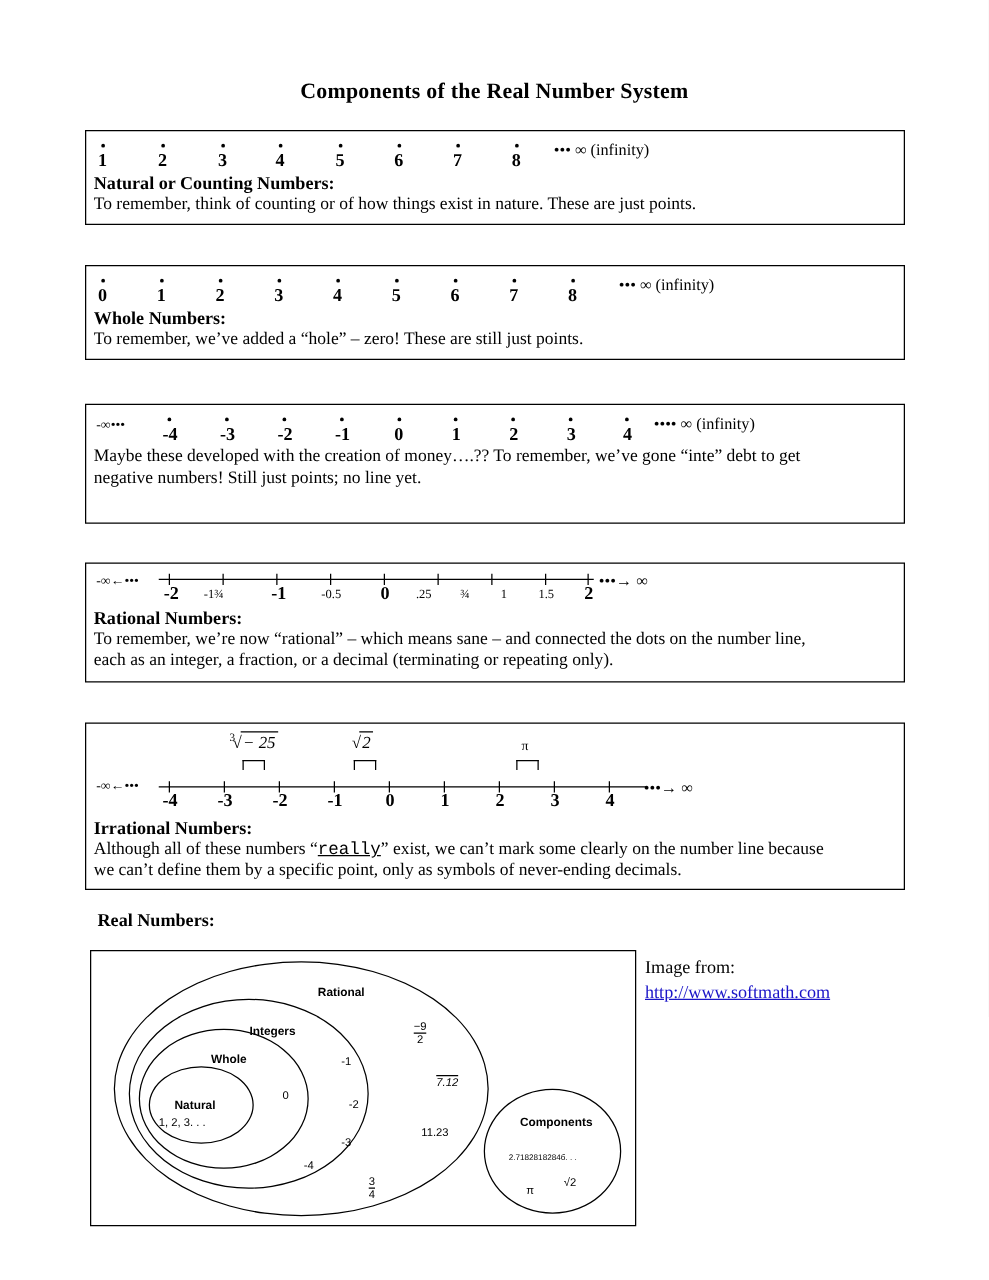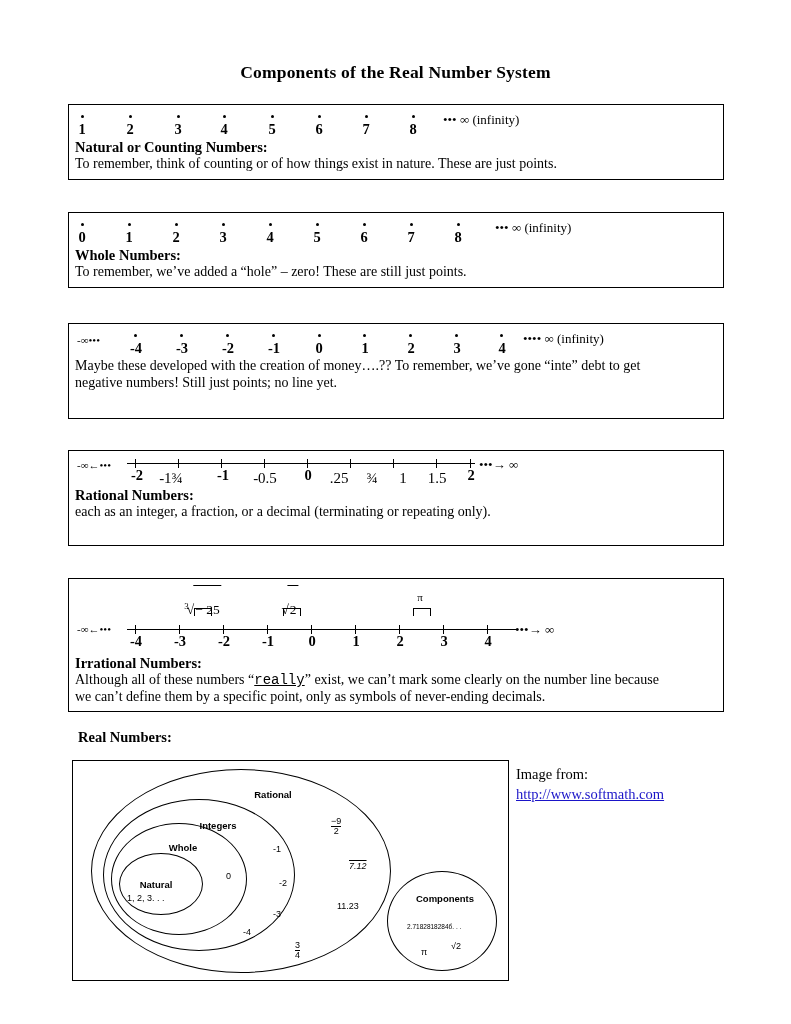--- a/index.html
+++ b/index.html
@@ -62,21 +62,21 @@
   }
   .num {
     position: absolute;
     top: 12px;
     font-weight: bold;
     font-size: 14.5px;
     transform: translateX(-50%);
   }
   .num.small {
     font-weight: normal;
-    font-size: 15px;
+    font-size: 10px;
     top: 15px;
   }
   .inf-right {
     position: absolute;
     font-size: 13px;
     top: 3px;
   }
   .inf-left {
     position: absolute;
     font-size: 11px;
@@ -109,23 +109,24 @@
     transform: translateX(-50%);
     text-align: center;
     white-space: nowrap;
   }
   .rad {
     display: inline-block;
     position: relative;
   }
   .rad .bar {
     border-top: 1px solid #000;
-    padding: 16px 2px;
+    padding: 0 2px;
     display: inline-block;
     margin-left: -1px;
+    font-style: italic;
   }
   .rad .idx {
     font-size: 9px;
     position: relative;
     top: -5px;
     left: 2px;
   }
   .realnum-label {
     position: absolute;
     left: 78px;
@@ -297,20 +298,21 @@
         <span class="num" style="left:148px;">-1</span>
         <span class="num small" style="left:190px;">-0.5</span>
         <span class="num" style="left:233px;">0</span>
         <span class="num small" style="left:264px;">.25</span>
         <span class="num small" style="left:297px;">¾</span>
         <span class="num small" style="left:328px;">1</span>
         <span class="num small" style="left:362px;">1.5</span>
         <span class="num" style="left:396px;">2</span>
       </div>
       <div class="sec-heading">Rational Numbers:</div>
+      <div class="sec-text">To remember, we’re now “rational” – which means sane – and connected the dots on the number line,</div>
       <div class="sec-text">each as an integer, a fraction, or a decimal (terminating or repeating only).</div>
     </div>
   </div>
 
   <div class="section" style="top:578px; height:134px;">
     <div class="sec-body">
       <div class="numline" style="height:72px;">
 
         <span class="radlabel" style="left:127px; top:2px;">
           <span class="rad"><span class="idx">3</span>√<span class="bar">− 25</span></span>

